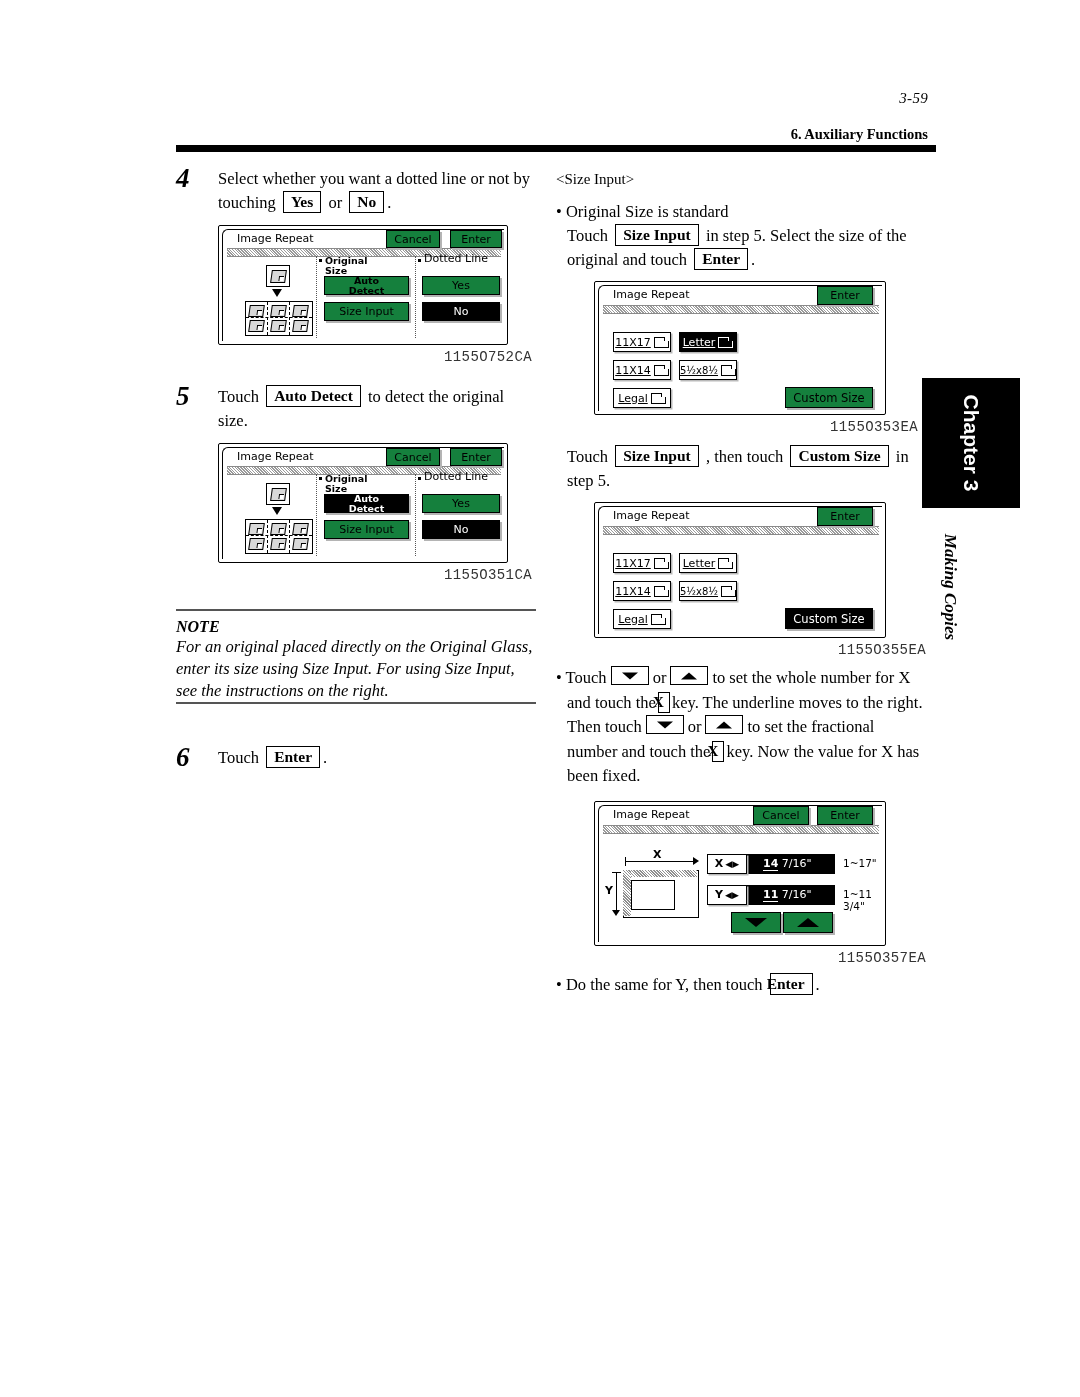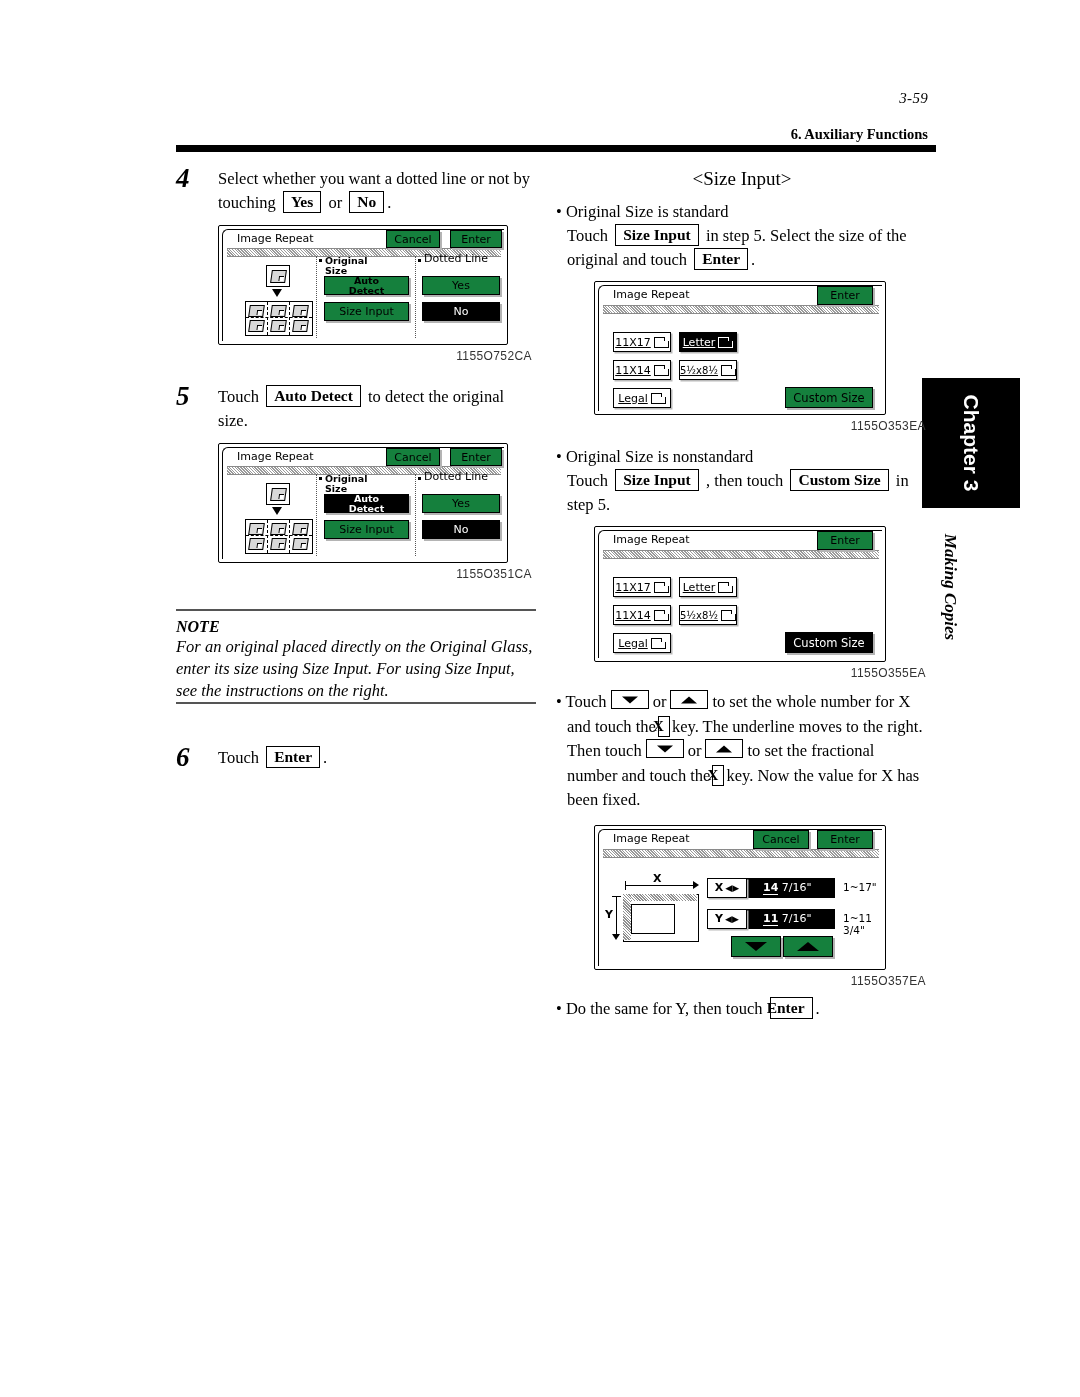--- a/index.html
+++ b/index.html
@@ -50,21 +50,21 @@
               border-left:1.3px solid #000;border-top:1.3px solid #000;border-radius:6px 0 0 0;}
   .lcdtitle{position:absolute;left:18px;top:6px;font-family:"DejaVu Sans",sans-serif;font-size:11px;}
   .tbar{position:absolute;left:8px;right:6px;height:7px;
         background:repeating-linear-gradient(45deg,#9a9a9a 0 1px,#ffffff 1px 2px);
         border-top:1px solid #8a8a8a;border-bottom:1px solid #8a8a8a;}
   .btn{position:absolute;box-sizing:border-box;border:1.4px solid #000;background:#15803d;
        font-family:"DejaVu Sans",sans-serif;display:flex;align-items:center;justify-content:center;
        text-align:center;}
   .btn.inv{background:#000;color:#fff;}
   .btn.sh{box-shadow:2px 2px 0 #b4b4b4;}
-  .caption{position:absolute;font-family:Liberation Sans, sans-serif;font-size:12px;color:#333;letter-spacing:.4px;}
+  .caption{position:absolute;font-family:Liberation Mono, monospace;font-size:14px;color:#333;letter-spacing:.4px;}
 
   
   .irsrc{position:absolute;border:1.6px solid #000;background:#fff;}
   .irgrid{position:absolute;border:1.8px solid #000;background:#fff;}
   .doc{position:absolute;background:#d9d9d9;border:1.2px solid #000;transform:skewX(-8deg);}
   .doc:after{content:"";position:absolute;right:1px;bottom:1px;width:4px;height:4px;background:#fff;border-left:1px solid #000;border-top:1px solid #000;}
   .vdash{position:absolute;border-left:1.3px dashed #000;}
   .hdash{position:absolute;border-top:1.3px dashed #000;}
   .dnarrow{position:absolute;width:0;height:0;border-left:5px solid transparent;border-right:5px solid transparent;border-top:8px solid #000;}
   .coldot{position:absolute;border-left:1.4px dotted #555;}
@@ -229,21 +229,21 @@
       <div class="stepnum">6</div>
       <div class="steptxt">
         <span>Touch</span>
         <span class="key">Enter</span><span>.</span>
       </div>
     </div>
   </div>
 
   <div class="colR">
 
-    <div style="font-size:19px;line-height:24px;text-align:center;">&lt;Size Input&gt;</div>
+    <div style="font-size:15px;line-height:24px;">&lt;Size Input&gt;</div>
 
     <div style="margin-top:9px;font-size:16.5px;line-height:24px;">
       <div style="text-indent:-11px;padding-left:11px;">
         • <span>Original Size is standard</span>
       </div>
       <div style="padding-left:11px;">
         <span>Touch</span>
         <span class="key">Size Input</span>
         <span>in step 5. Select the size of the original and touch</span>
         <span class="key">Enter</span><span>.</span>
@@ -272,27 +272,24 @@
           <span>Letter</span>
             <span class="pg"></span>
         </div>
         <div class="szbtn" style="left:84px;top:78px;width:58px;height:20px;font-size:10px;">
           <span>5½x8½</span>
             <span class="pg"></span>
         </div>
 
         <div class="btn sh" style="left:190px;top:105px;width:88px;height:21px;font-size:11.5px;">Custom Size</div>
       </div>
-      <div class="caption" style="right:2px;top:138px;">1155O353EA</div>
+      <div class="caption" style="right:10px;top:138px;">1155O353EA</div>
     </div>
 
     <div style="margin-top:4px;font-size:16.5px;line-height:24px;">
-      <div style="text-indent:-11px;padding-left:11px;">
-        • <span>Original Size is nonstandard</span>
-      </div>
       <div style="padding-left:11px;">
         <span>Touch</span>
         <span class="key">Size Input</span>
         <span>, then touch</span>
         <span class="key">Custom Size</span>
         <span>in step 5.</span>
       </div>
     </div>
 
     <div style="position:relative;height:162px;margin:9px 0 0 38px;">

